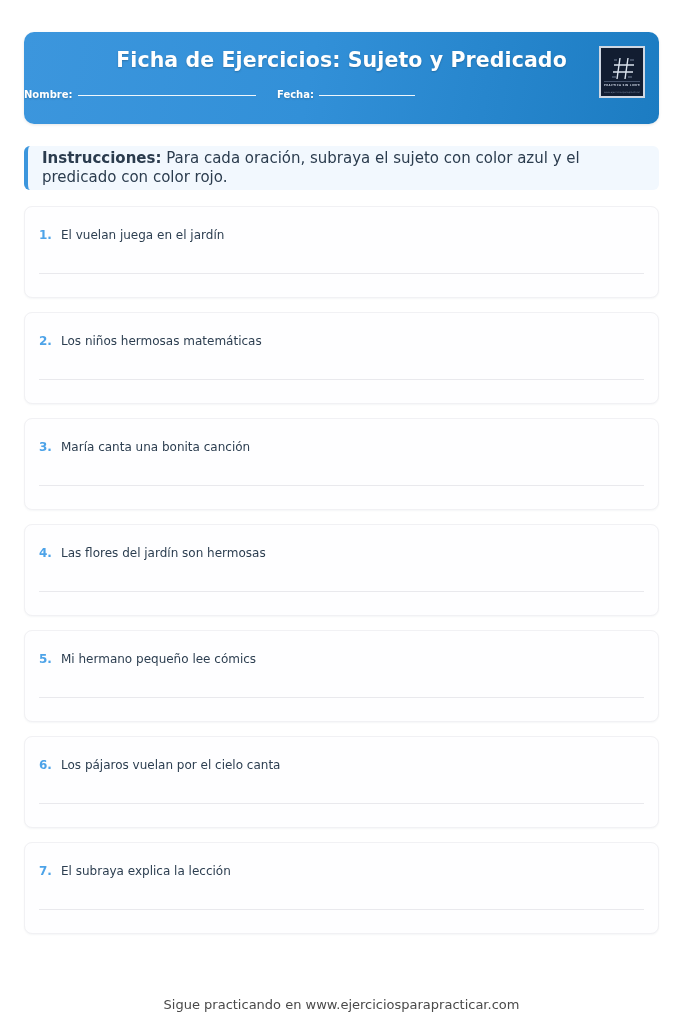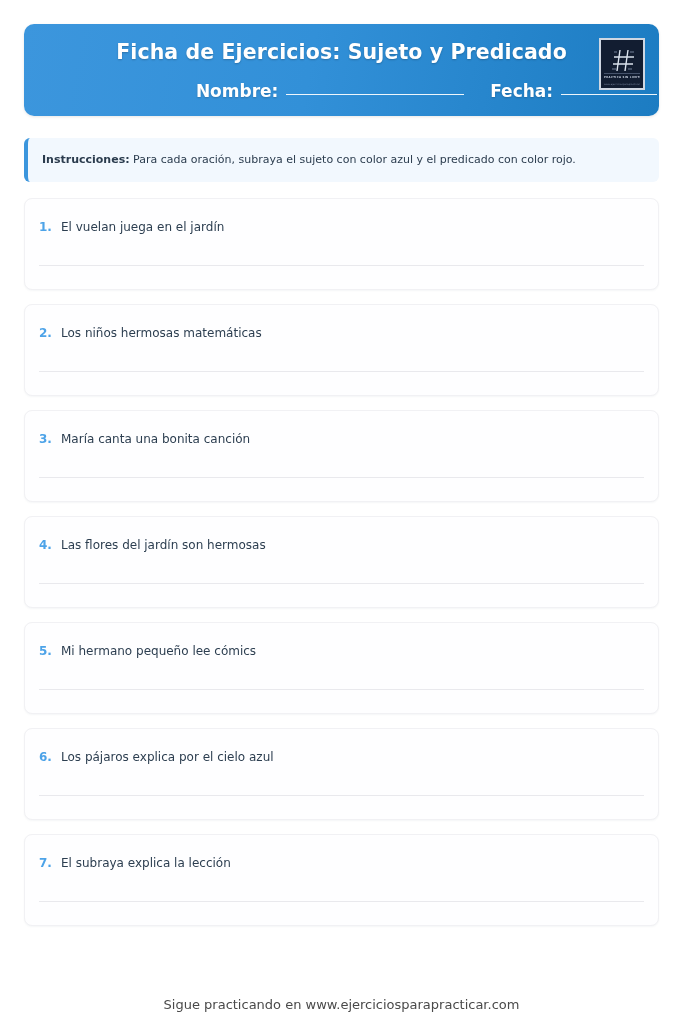--- a/index.html
+++ b/index.html
@@ -11,21 +11,21 @@
     height: 1024px;
     background: #ffffff;
     font-family: "DejaVu Sans", "Liberation Sans", sans-serif;
     overflow: hidden;
     position: relative;
   }
   .sheet {
     width: 683px;
     height: 1024px;
     box-sizing: border-box;
-    padding: 24px 24px 0 24px;
+    padding: 32px 24px 0 24px;
     position: relative;
   }
 
   
   .header {
     position: relative;
     height: 92px;
     border-radius: 10px;
     background: linear-gradient(100deg, #3c96dd 0%, #3290d8 45%, #1c7cc2 100%);
     box-shadow: 0 1px 3px rgba(0,0,0,0.10);
@@ -41,23 +41,23 @@
     font-size: 20.5px;
     font-weight: bold;
     letter-spacing: 0.1px;
     text-shadow: 0 1px 2px rgba(0,0,0,0.22);
   }
   .header-fields {
     position: absolute;
     left: 0;
     right: 0;
     top: 57px;
-    text-align: right;
+    text-align: left;
     color: #ffffff;
-    font-size: 17px;
+    font-size: 10px;
     font-weight: bold;
     text-shadow: 0 1px 2px rgba(0,0,0,0.20);
     white-space: nowrap;
   }
   .field-label { display: inline; }
   .field-rule {
     display: inline-block;
     border-bottom: 1.5px solid rgba(255,255,255,0.92);
     vertical-align: 2px;
     margin: 0 2px;
@@ -121,21 +121,21 @@
     height: 44px;
     box-sizing: border-box;
     background: #f2f8fe;
     border-left: 4px solid #3c96dd;
     border-radius: 6px;
     display: flex;
     align-items: center;
     padding: 0 14px;
   }
   .instructions-text {
-    font-size: 11px;
+    font-size: 15px;
     color: #2b3c4e;
     line-height: 1.3;
   }
   .instructions-text b { font-weight: bold; }
 
   
   .exercises {
     margin-top: 16px;
   }
   .card {
@@ -267,21 +267,21 @@
       <div class="card-row">
         <span class="card-number">5.</span>
         <span class="card-sentence">Mi hermano pequeño lee cómics</span>
       </div>
       <div class="answer-line"></div>
     </div>
 
     <div class="card">
       <div class="card-row">
         <span class="card-number">6.</span>
-        <span class="card-sentence">Los pájaros explica por el cielo azul</span>
+        <span class="card-sentence">Los pájaros vuelan por el cielo canta</span>
       </div>
       <div class="answer-line"></div>
     </div>
 
     <div class="card">
       <div class="card-row">
         <span class="card-number">7.</span>
         <span class="card-sentence">El subraya explica la lección</span>
       </div>
       <div class="answer-line"></div>

